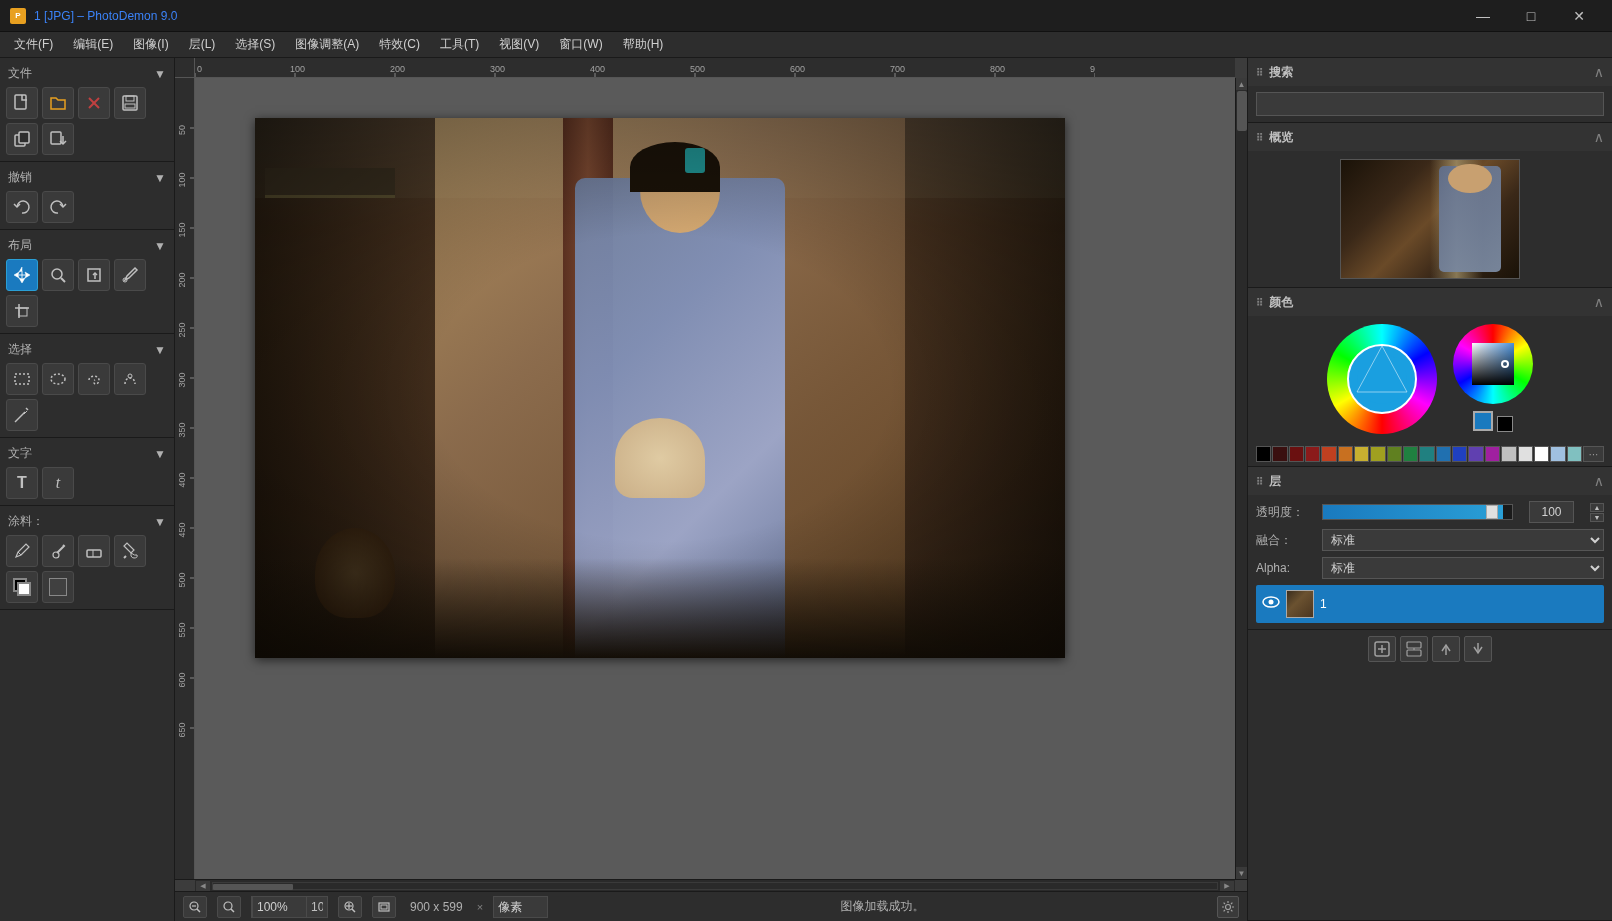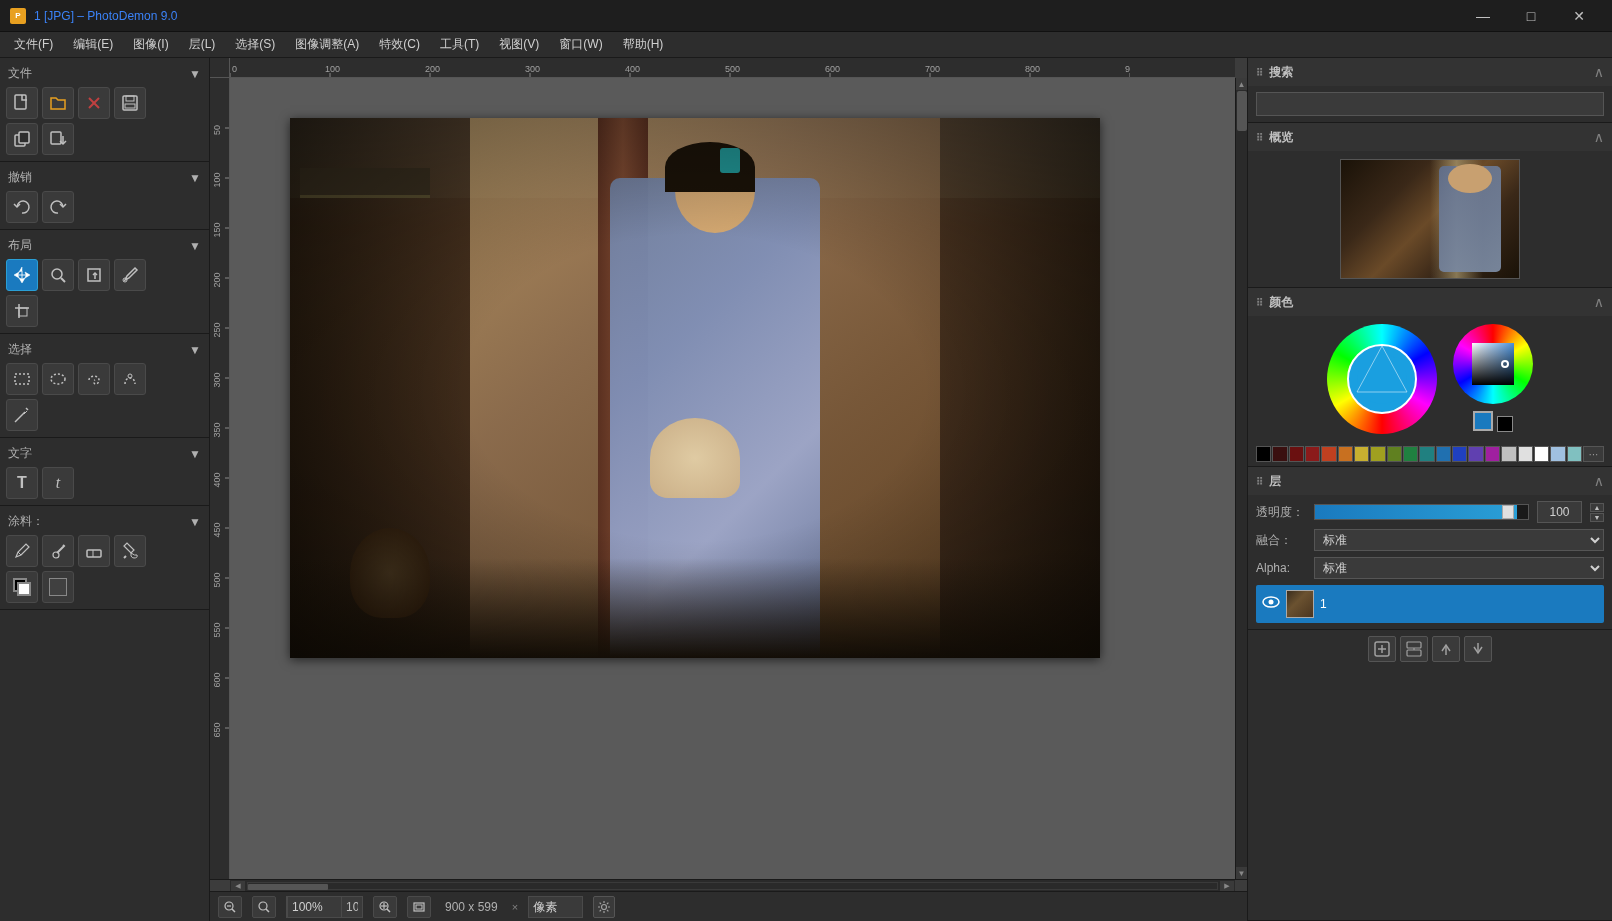--- a/index.html
+++ b/index.html
@@ -67,21 +67,21 @@
     }
 
     
     #main-layout {
       display: flex;
       height: calc(921px - 32px - 26px);
     }
 
     
     #left-toolbar {
-      width: 210px;
+      width: 175px;
       background: #2d2d2d;
       border-right: 1px solid #1a1a1a;
       display: flex;
       flex-direction: column;
       overflow: hidden;
     }
 
     .toolbar-section {
       border-bottom: 1px solid #1a1a1a;
       padding: 4px 0;
@@ -391,21 +391,21 @@
 
     
     #layers-content {
       padding: 6px 8px;
     }
 
     .layer-property-row {
       display: flex;
       align-items: center;
       margin-bottom: 6px;
-      gap: 8px;
+      gap: 16px;
     }
 
     .layer-prop-label {
       color: #b0b0b0;
       font-size: 12px;
       width: 50px;
     }
 
     .opacity-slider-container {
       flex: 1;
@@ -918,20 +918,21 @@
       </div>
       <div class="status-btn">
         <svg width="12" height="12" viewBox="0 0 12 12" fill="none">
           <rect x="1" y="2" width="10" height="8" stroke="#c0c0c0" stroke-width="1.2" fill="none"></rect>
           <rect x="3" y="4" width="6" height="4" stroke="#c0c0c0" stroke-width="1" fill="none"></rect>
         </svg>
       </div>
       <span style="color:#b0b0b0;font-size:12px;margin:0 4px;">900 x 599</span>
       <span style="color:#808080;font-size:11px;">×</span>
       <select class="units-select"><option>像素</option></select>
+      <span class="status-text">图像加载成功。</span>
       <div class="gear-btn">
         <svg width="14" height="14" viewBox="0 0 14 14" fill="none">
           <circle cx="7" cy="7" r="2.5" stroke="#a0a0a0" stroke-width="1.2"></circle>
           <path d="M7 1 L7 3 M7 11 L7 13 M1 7 L3 7 M11 7 L13 7 M2.6 2.6 L4 4 M10 10 L11.4 11.4 M11.4 2.6 L10 4 M4 10 L2.6 11.4" stroke="#a0a0a0" stroke-width="1.2"></path>
         </svg>
       </div>
     </div>
 
   </div>
 

